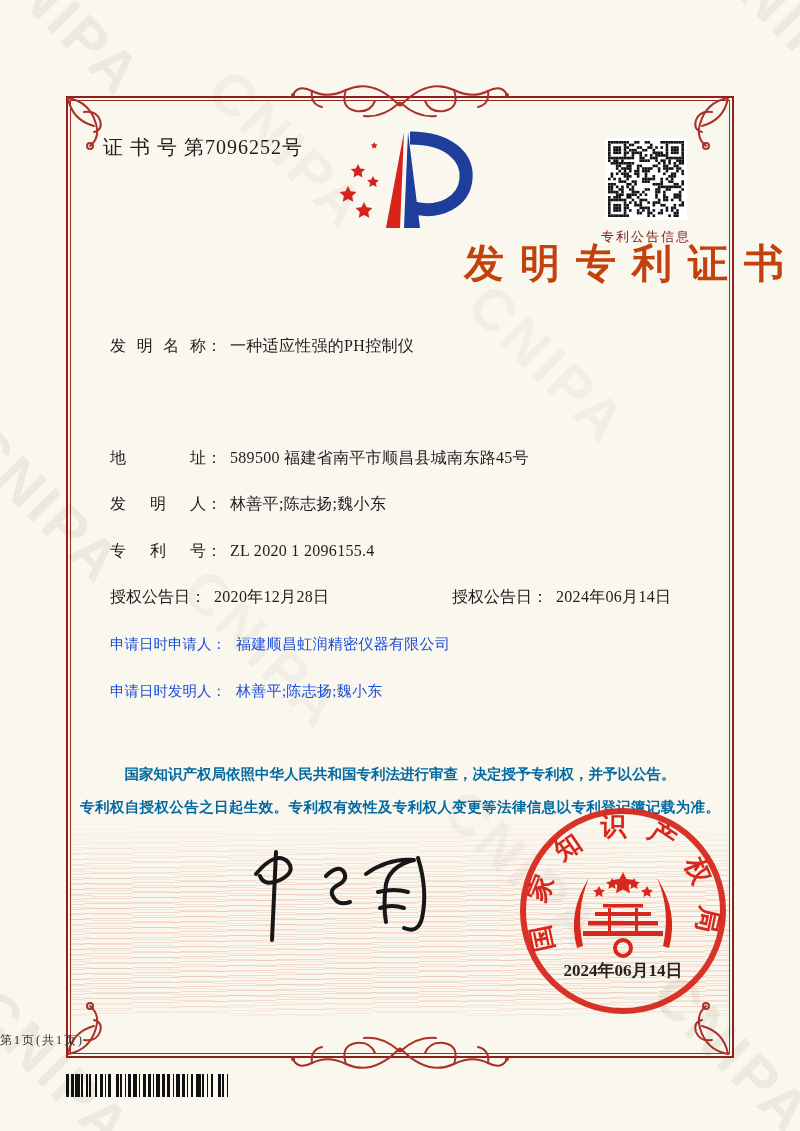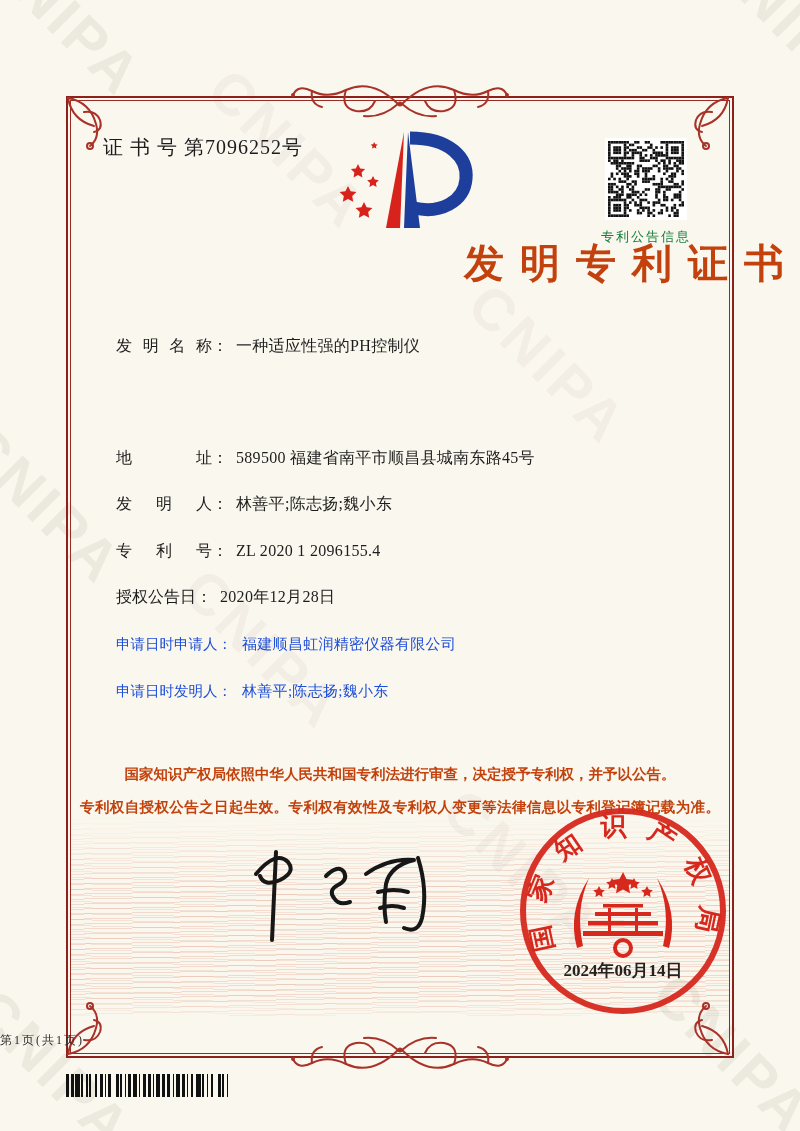--- a/index.html
+++ b/index.html
@@ -26,37 +26,37 @@
     -webkit-mask-image:linear-gradient(180deg, rgba(0,0,0,0) 0, #000 35%, #000 90%, rgba(0,0,0,0.4) 100%);
             mask-image:linear-gradient(180deg, rgba(0,0,0,0) 0, #000 35%, #000 90%, rgba(0,0,0,0.4) 100%);
   }
 
   .certno{position:absolute;left:103px;top:134px;font-size:20px;color:#1c1c1c;letter-spacing:1px;}
 
   .logo{position:absolute;left:328px;top:124px;}
 
   .qrblock{position:absolute;left:598px;top:138px;width:96px;text-align:center;}
   .qr{display:block;margin:0 auto;background:#fff;padding:3px;}
-  .qrlabel{margin-top:8px;font-size:13px;color:#15803d;letter-spacing:2px;}
+  .qrlabel{margin-top:8px;font-size:13px;color:#7f1d1d;letter-spacing:2px;}
 
   .title{position:absolute;left:0;top:236px;width:100%;text-align:right;
          font-size:40px;font-weight:900;color:#c2410c;letter-spacing:16px;text-indent:16px;}
 
   
-  .row{position:absolute;left:116px;width:600px;height:24px;font-size:16px;color:#1d1d1d;white-space:nowrap;}
+  .row{position:absolute;left:110px;width:600px;height:24px;font-size:16px;color:#1d1d1d;white-space:nowrap;}
   .lbl{display:inline-block;vertical-align:top;}
   .j{width:96px;text-align:justify;text-align-last:justify;}
   .w96{min-width:80px;}
   .colon{display:inline-block;}
   .val{display:inline-block;margin-left:8px;letter-spacing:0.3px;}
   .pair2{position:absolute;left:342px;top:0;}
   .row.small{font-size:14.5px;color:#1d4ed8;}
   .row.small .val{font-size:15px;margin-left:10px;}
 
-  .statement{position:absolute;left:80px;top:758px;width:640px;color:#c2410c;
+  .statement{position:absolute;left:80px;top:758px;width:640px;color:#0369a1;
              font-size:14.5px;line-height:33px;font-weight:600;}
   .statement .l1{text-align:center;}
   .statement .l2{text-align:justify;text-align-last:justify;}
 
   .officer{position:absolute;left:113px;top:880px;font-size:17px;color:#1d1d1d;letter-spacing:3px;line-height:40px;}
 
   .sig{position:absolute;left:228px;top:840px;}
 
   .sealwrap{position:absolute;left:516px;top:804px;}
 
@@ -592,20 +592,23 @@
     <span class="lbl j">地址</span><span class="colon">：</span><span class="val">589500 福建省南平市顺昌县城南东路45号</span>
   </div>
   <div class="row" style="top:494px;">
     <span class="lbl j">发明人</span><span class="colon">：</span><span class="val">林善平;陈志扬;魏小东</span>
   </div>
   <div class="row" style="top:541px;">
     <span class="lbl j">专利号</span><span class="colon">：</span><span class="val">ZL 2020 1 2096155.4</span>
   </div>
   <div class="row" style="top:587px;">
     <span class="lbl w96">授权公告日</span><span class="colon">：</span><span class="val">2020年12月28日</span>
+    <span class="pair2">
+      <span class="lbl w96">授权公告日</span><span class="colon">：</span><span class="val">2024年06月14日</span>
+    </span>
   </div>
   <div class="row small" style="top:635px;">
     <span class="lbl">申请日时申请人</span><span class="colon">：</span><span class="val">福建顺昌虹润精密仪器有限公司</span>
   </div>
   <div class="row small" style="top:682px;">
     <span class="lbl">申请日时发明人</span><span class="colon">：</span><span class="val">林善平;陈志扬;魏小东</span>
   </div>
 
   <div class="statement">
     <div class="l1">国家知识产权局依照中华人民共和国专利法进行审查，决定授予专利权，并予以公告。</div>

